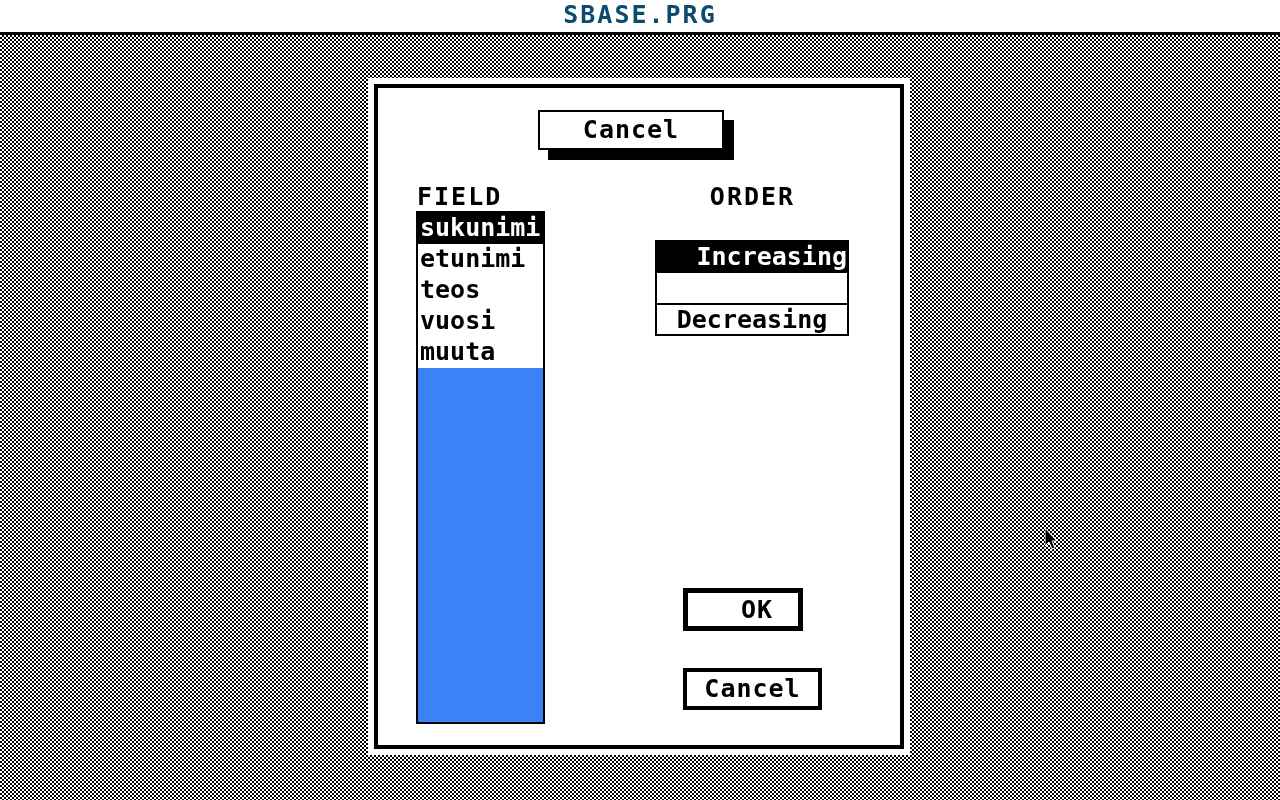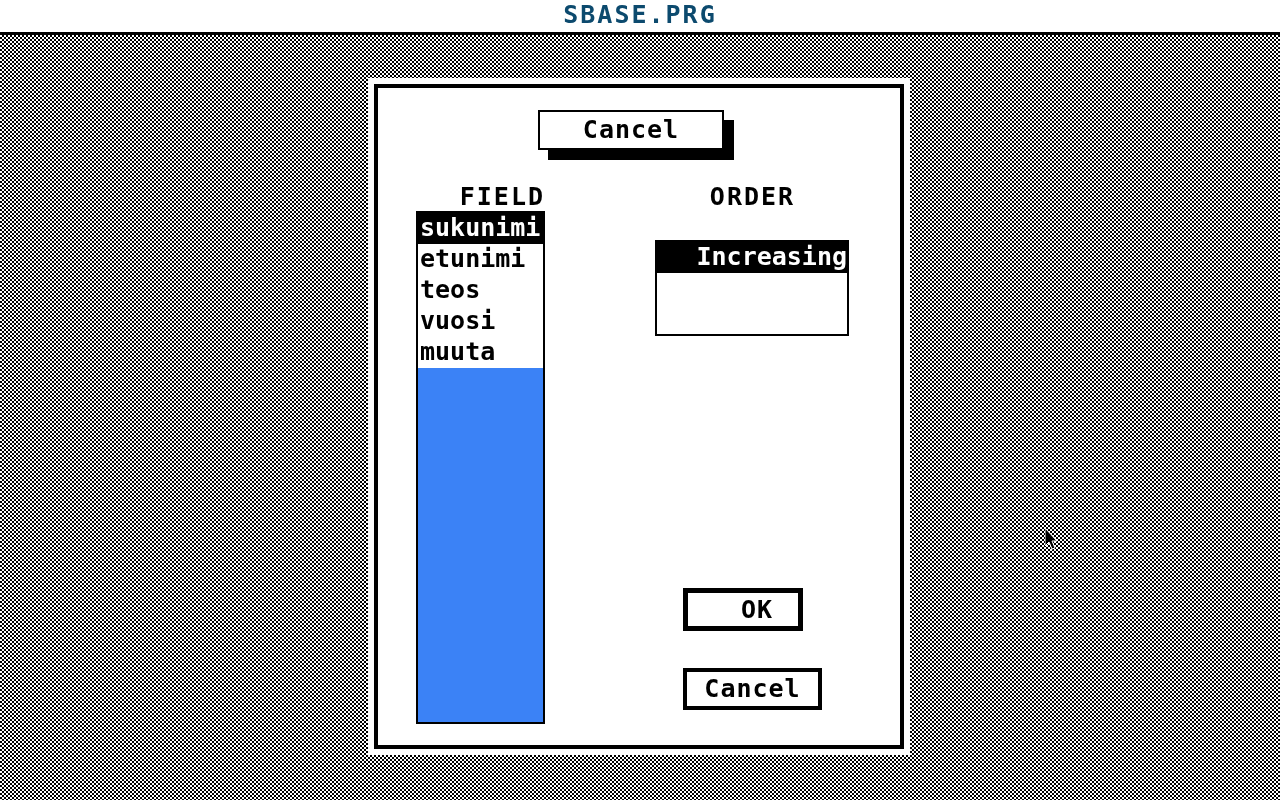--- a/index.html
+++ b/index.html
@@ -107,21 +107,21 @@
 
   
   .col-heading {
     position: absolute;
     font-size: 25px;
     font-weight: bold;
     letter-spacing: 2px;
     color: #000000;
     white-space: pre;
   }
-  #field-heading { left: 417px; top: 182px; width: 128px; text-align: right; }
+  #field-heading { left: 417px; top: 182px; width: 128px; text-align: left; }
   #order-heading { left: 655px; top: 182px; width: 195px; text-align: center; }
 
   
   #field-listbox {
     position: absolute;
     left: 416px;
     top: 211px;
     width: 129px;
     height: 513px;
     border: 2px solid #000000;
@@ -241,20 +241,21 @@
   <div class="field-row selected">sukunimi</div>
   <div class="field-row">etunimi</div>
   <div class="field-row">teos</div>
   <div class="field-row">vuosi</div>
   <div class="field-row">muuta</div>
 </div>
 
 <div id="order-box">
   <div class="order-row selected">Increasing</div>
   <div class="order-row blank"></div>
+  <div class="order-row divided">Decreasing</div>
 </div>
 
 <div class="gem-button" id="ok-button">OK</div>
 <div class="gem-button" id="cancel-button">Cancel</div>
 
 <div id="cursor">
   <svg width="16" height="24" viewBox="0 0 16 24" xmlns="http://www.w3.org/2000/svg">
     <path d="M0 0 L0 18 L4 14 L7 21 L10 20 L7 13 L12 13 Z" fill="#000000" stroke="#ffffff" stroke-width="1"></path>
   </svg>
 </div>

